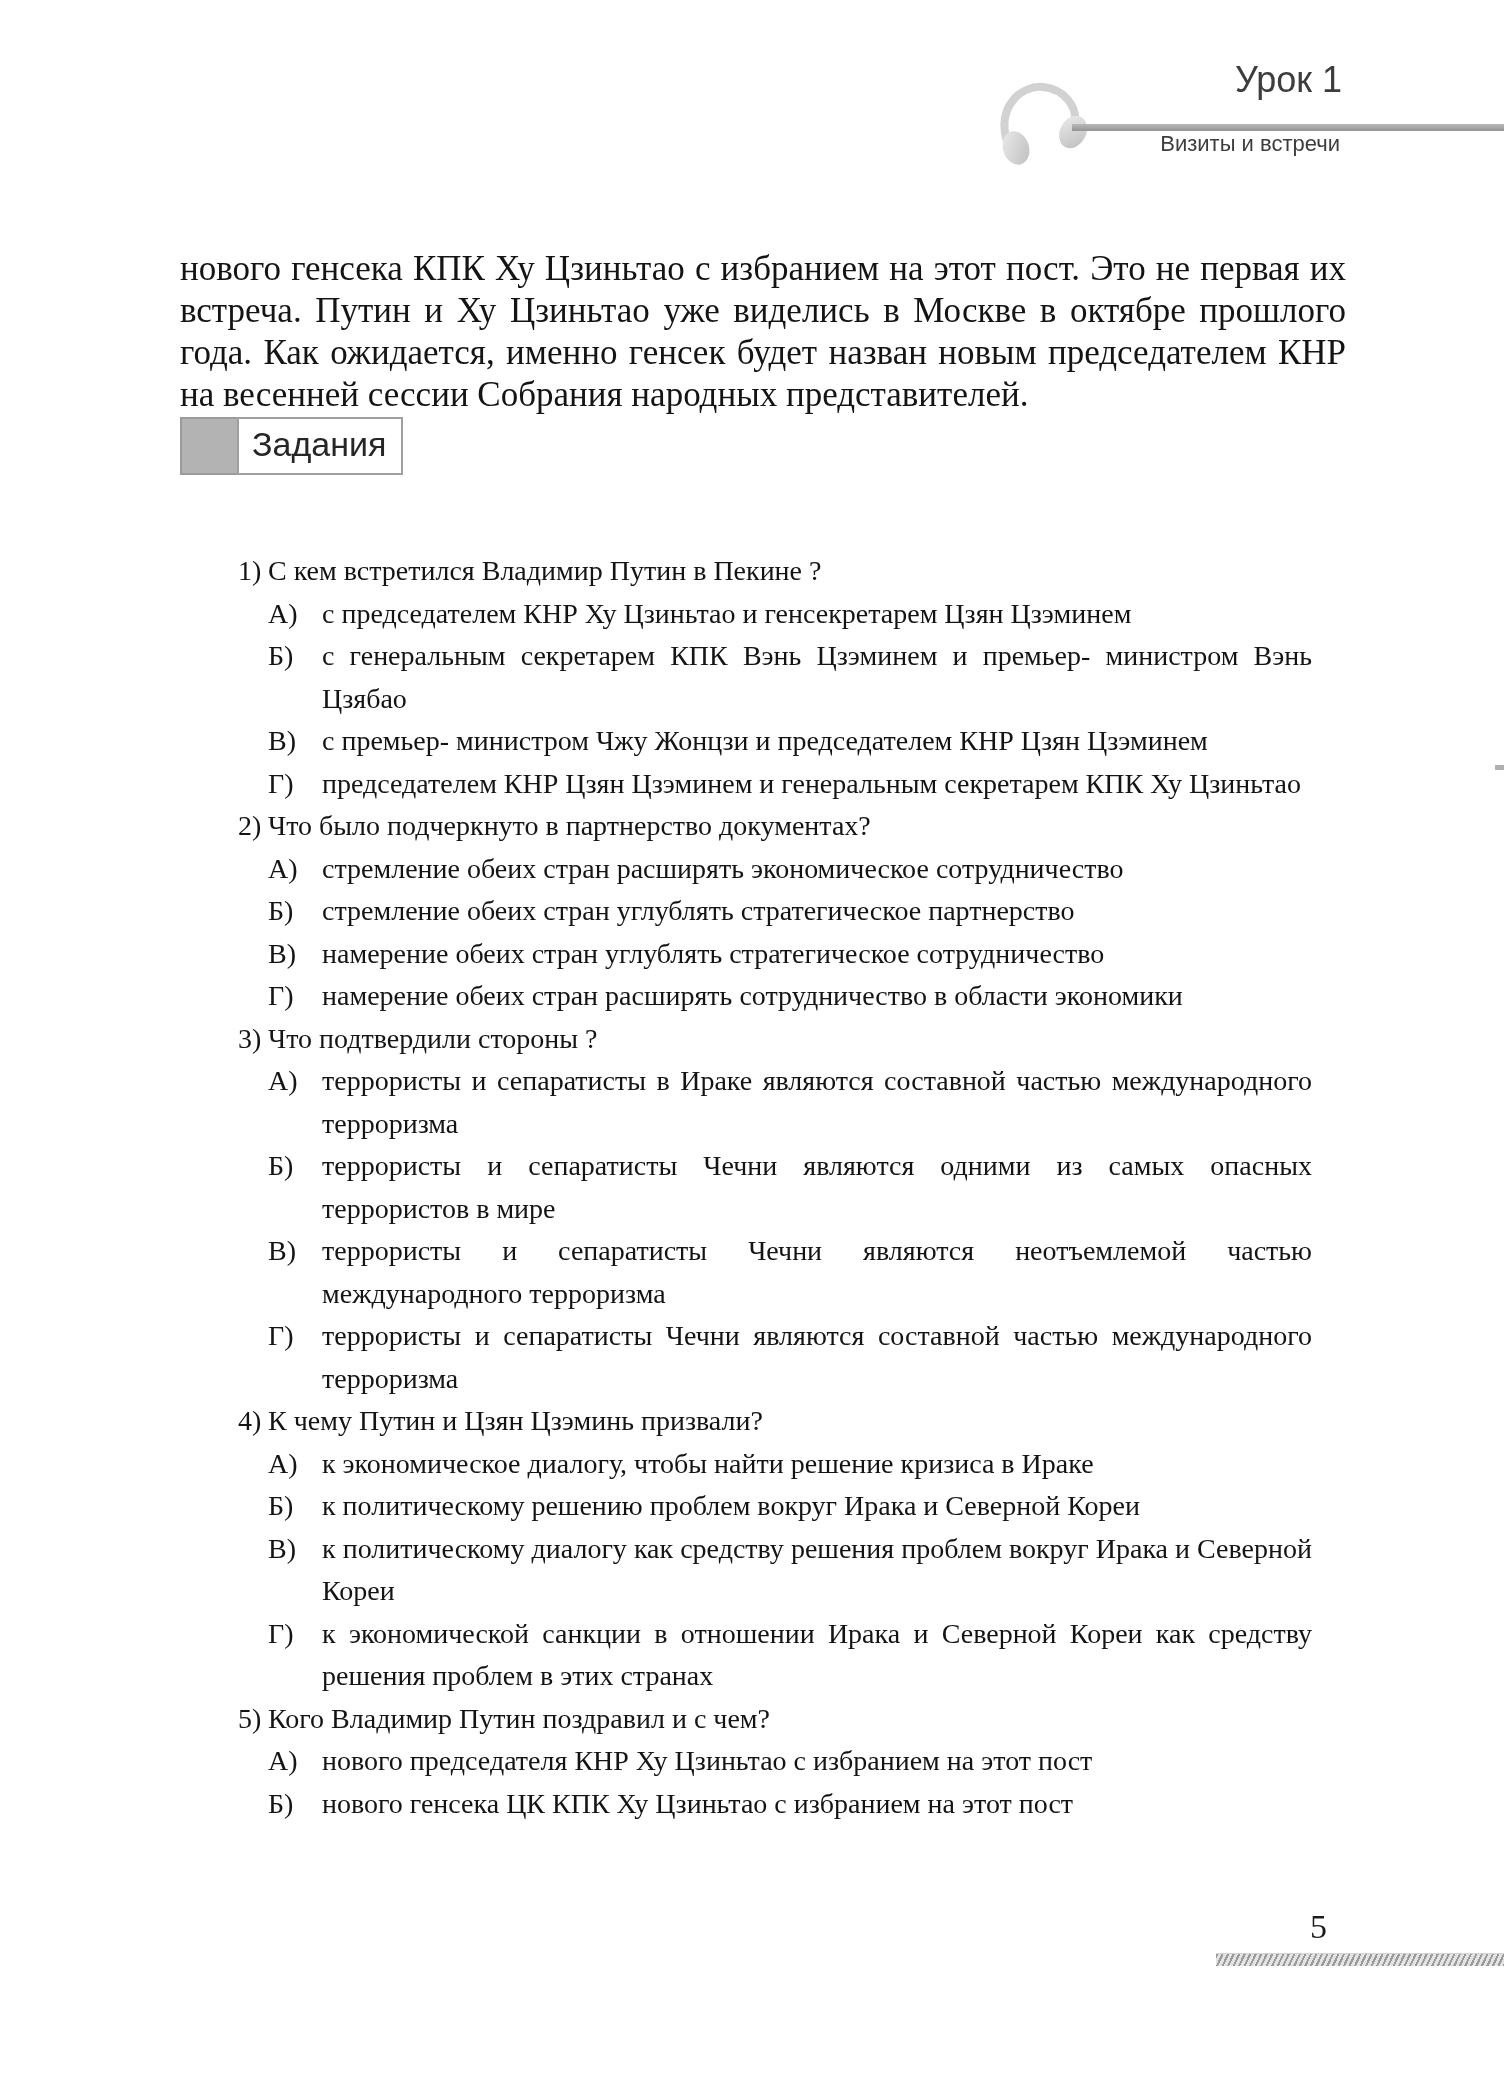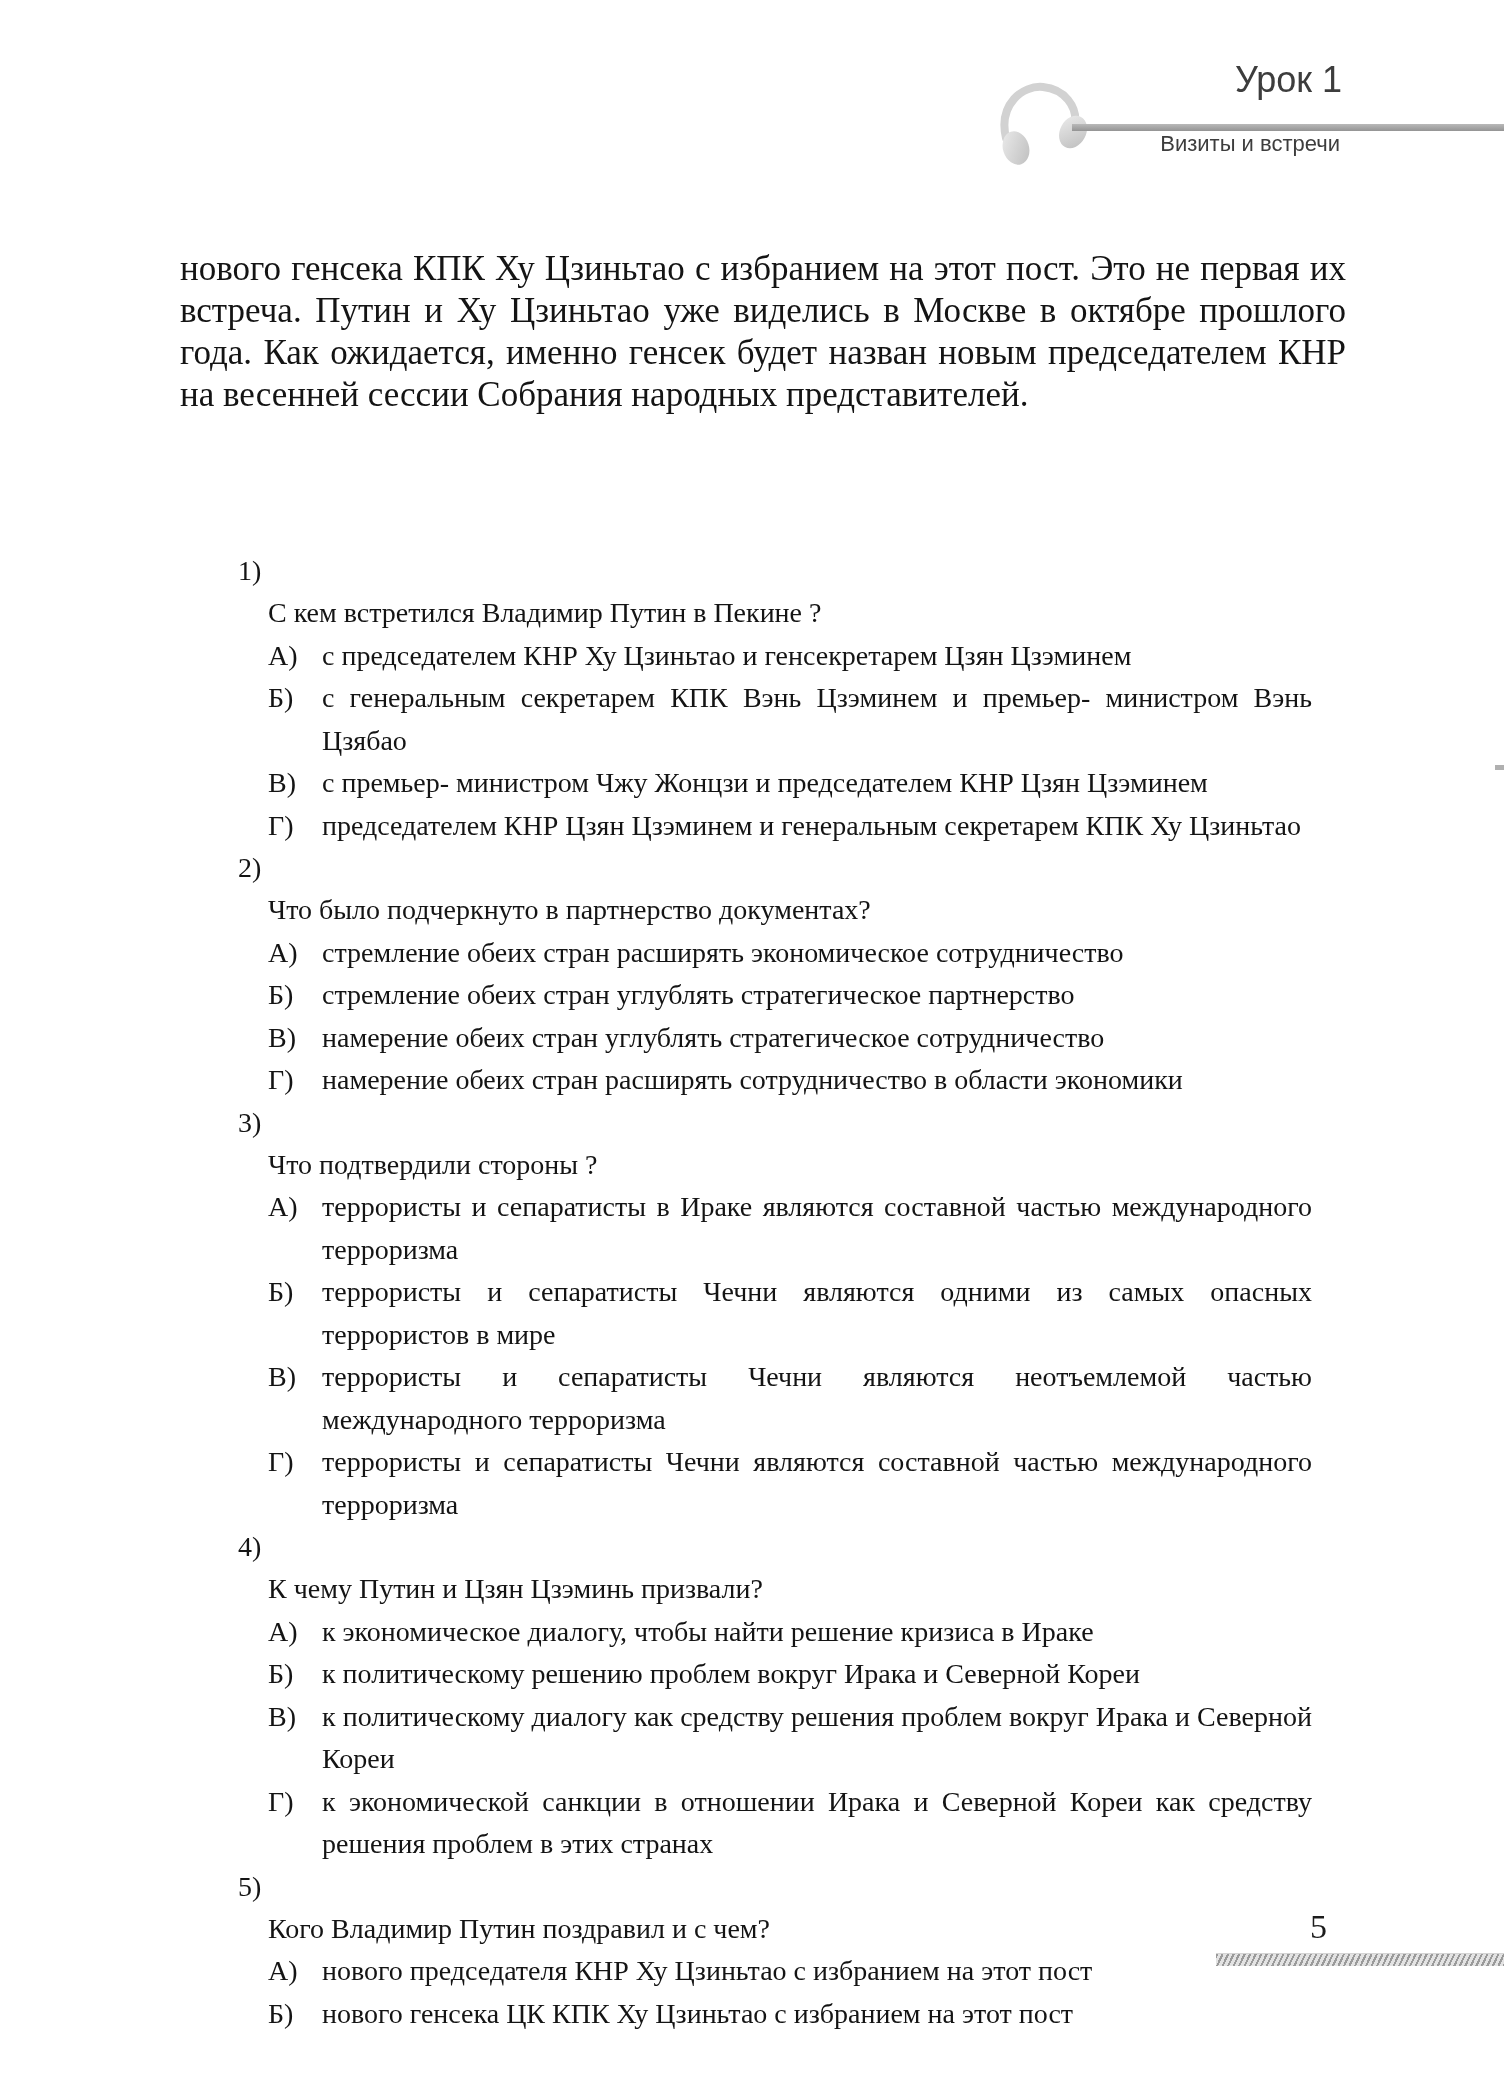--- a/index.html
+++ b/index.html
@@ -68,21 +68,21 @@
     letter-spacing: -0.3px;
   }
 
   
   .questions {
     position: absolute; top: 550px; left: 238px; width: 1074px;
     font-size: 28px; line-height: 42.5px; color: #141414;
   }
   .q-row { display: flex; }
   .q-num { flex: none; width: 30px; }
-  .q-text { flex: 1; margin-top: 42px; }
+  .q-text { flex: 1; }
   .opt-row { display: flex; margin-left: 30px; }
   .opt-letter { flex: none; width: 54px; }
   .opt-text { flex: 1; width: 990px; text-align: justify; text-align-last: left; }
 
   
   .page-number {
     position: absolute; top: 1908px; left: 1310px;
     font-size: 34px; color: #1c1c1c;
   }
   .footer-rule {
@@ -115,20 +115,24 @@
       <ellipse cx="31" cy="74" rx="13" ry="17" fill="url(#earGrad)" transform="rotate(-18 31 74)"></ellipse>
       <ellipse cx="88" cy="58" rx="13" ry="17" fill="url(#earGrad)" transform="rotate(28 88 58)"></ellipse>
     </svg>
   </div>
 
   <div class="header-rule"></div>
   <div class="page-title">Визиты и встречи</div>
 
   <p class="intro">нового генсека КПК Ху Цзиньтао с избранием на этот пост. Это не первая их встреча. Путин и Ху Цзиньтао уже виделись в Москве в октябре прошлого года. Как ожидается, именно генсек будет назван новым председателем КНР на весенней сессии Собрания народных представителей.</p>
 
+  <div class="section-tab">
+    <div class="tab-square"></div>
+    <div class="tab-label-box">Задания</div>
+  </div>
 
 
   <div class="questions">
   <div class="question-block">
     <div class="q-row">
       <span class="q-num">1)</span>
       <span class="q-text">С кем встретился Владимир Путин в Пекине ?</span>
     </div>
     <div class="options">
   <div class="opt-row">

